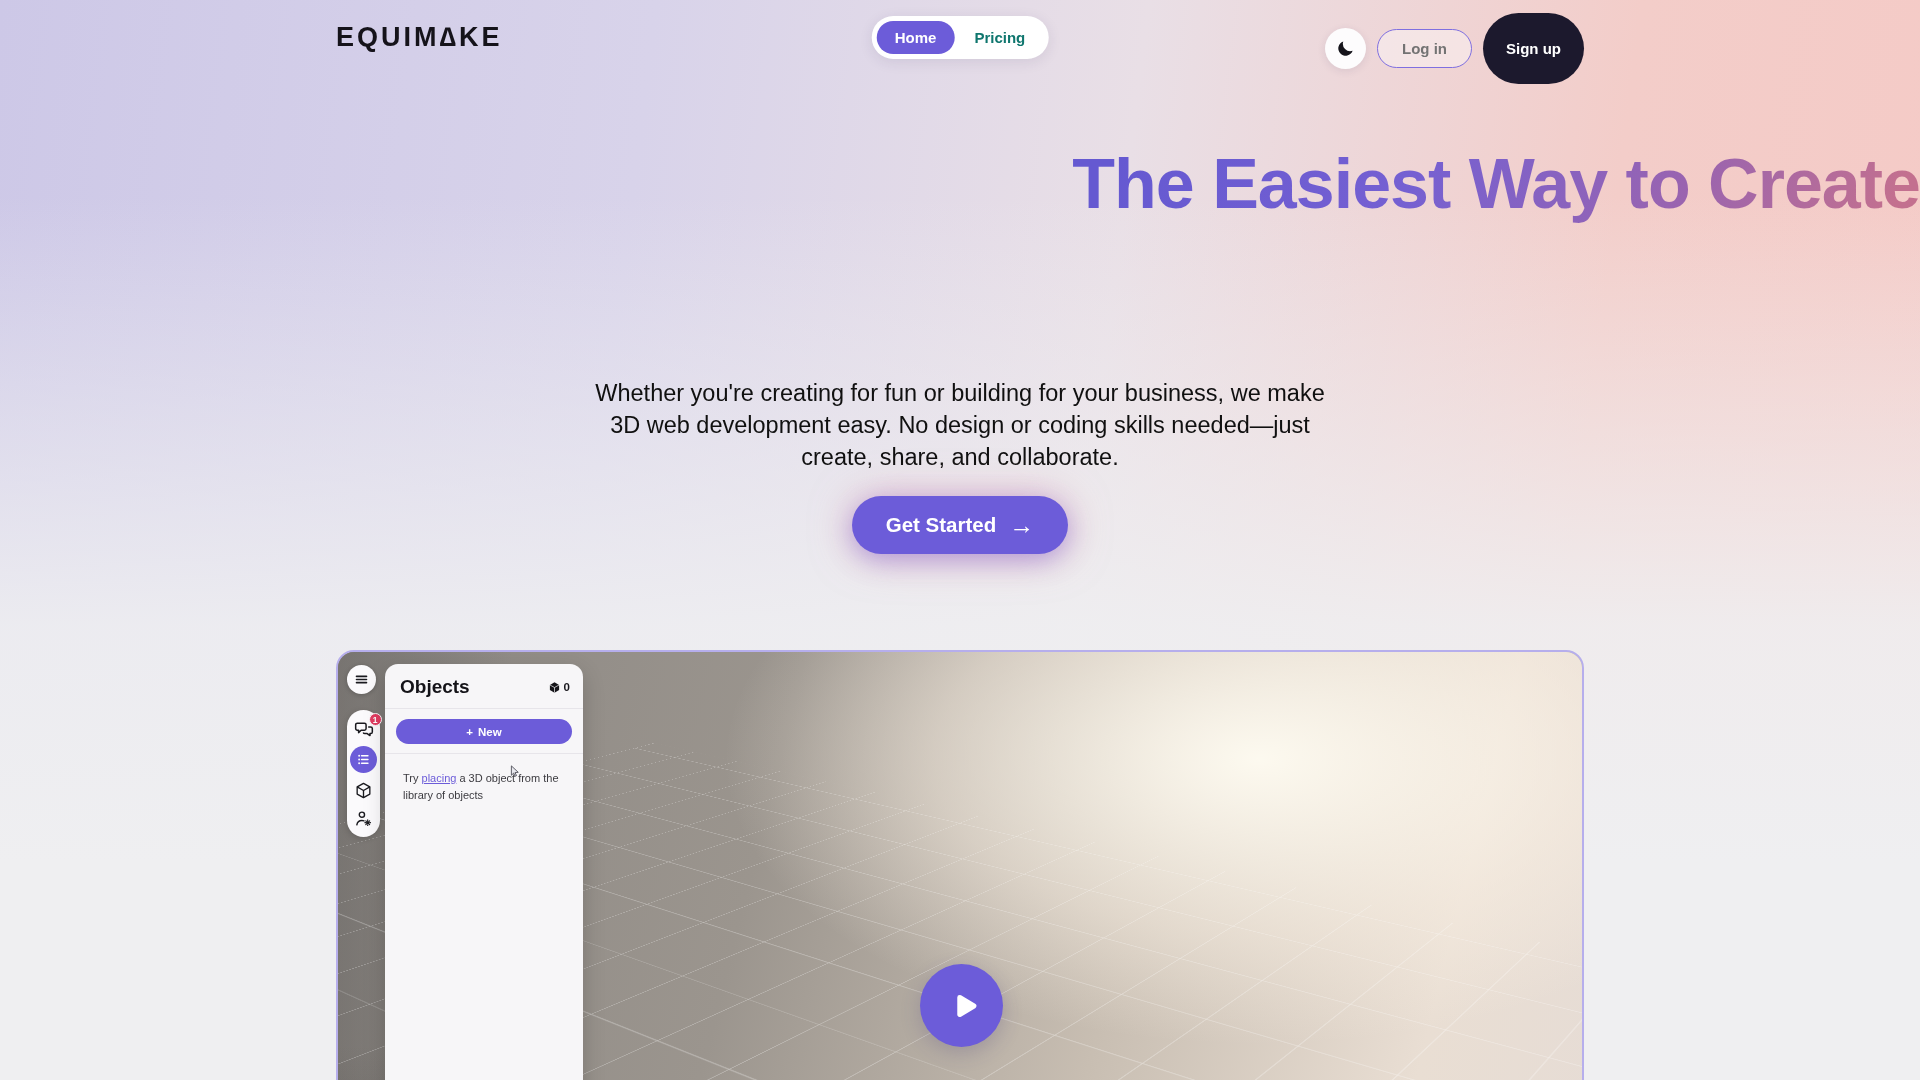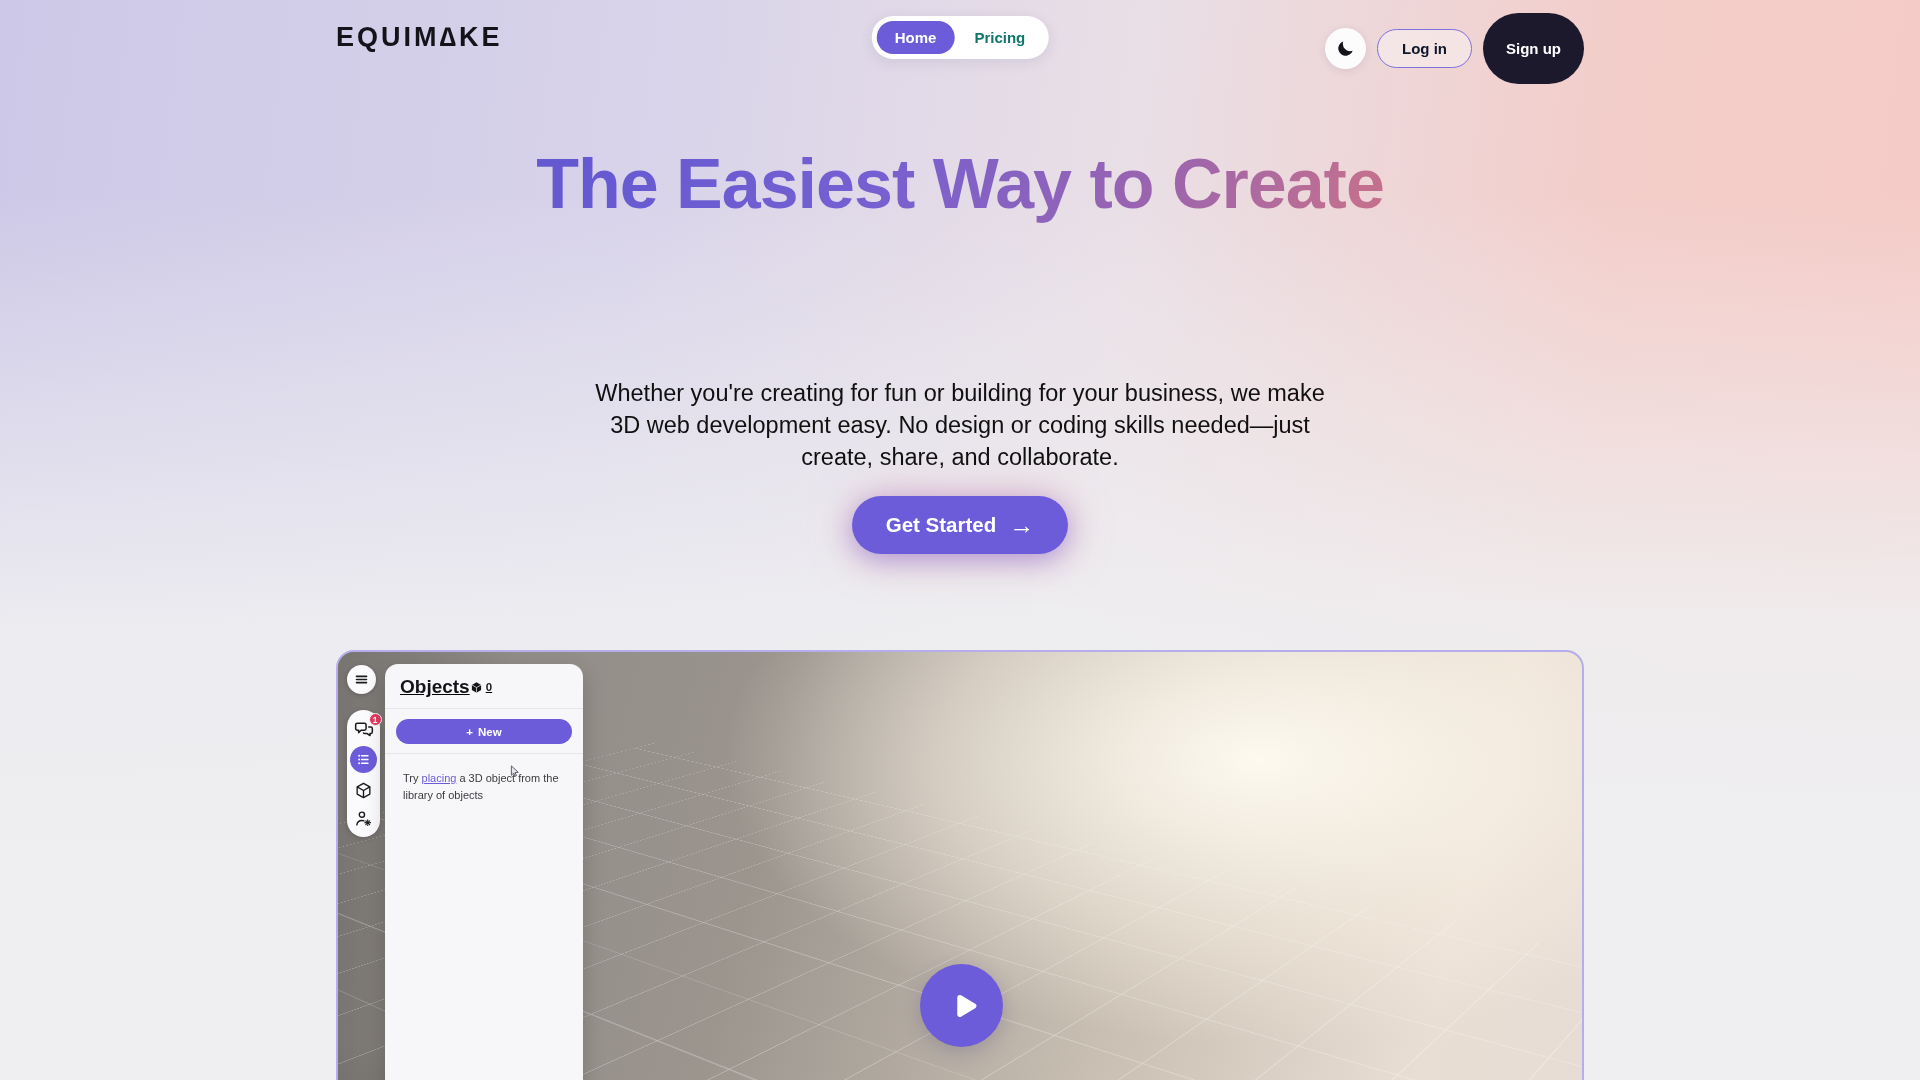--- a/index.html
+++ b/index.html
@@ -19,25 +19,25 @@
   }
 
   
   .topbar{position:absolute;left:0;top:0;width:100%;height:80px;}
   .logo{position:absolute;left:336px;top:22px;font-size:27px;font-weight:800;letter-spacing:3px;color:#15131a;cursor:pointer;}
   .nav-pill{position:absolute;left:50%;top:16px;transform:translateX(-50%);background:#ffffff;border-radius:999px;padding:5px;display:flex;gap:2px;box-shadow:0 3px 14px rgba(45,35,90,.10);}
   .nav-item{padding:8px 18px;border-radius:999px;font-size:15px;font-weight:700;color:#0f766e;cursor:pointer;}
   .nav-item.active{background:var(--accent);color:#fff;}
   .topbar-right{position:absolute;right:336px;top:13px;display:flex;align-items:center;gap:11px;}
   .theme-toggle{width:41px;height:41px;border-radius:50%;background:#fdfcfd;border:none;display:flex;align-items:center;justify-content:center;cursor:pointer;box-shadow:0 2px 8px rgba(45,35,90,.10);}
-  .btn-login{padding:10px 24px;border-radius:999px;border:1.5px solid #7f6fe0;background:rgba(255,255,255,.38);font-size:15px;font-weight:700;color:#0f172a;cursor:pointer;}
+  .btn-login{padding:10px 24px;border-radius:999px;border:1.5px solid #7f6fe0;background:rgba(255,255,255,.38);font-size:15px;font-weight:700;color:#737373;cursor:pointer;}
   .btn-signup{padding:27px 23px;border-radius:999px;border:none;background:var(--signup-bg);font-size:15px;font-weight:700;color:#ffffff;cursor:pointer;}
 
   
-  .hero-wrap{position:absolute;top:142px;left:0;width:100%;text-align:center;}
+  .hero-wrap{position:absolute;top:142px;left:0;width:100%;text-align:right;}
   .hero-title{display:inline-block;font-size:70px;line-height:1.22;font-weight:800;letter-spacing:-1px;color:#7560d2;}
   @supports ((-webkit-background-clip:text) or (background-clip:text)){
     .hero-title{
       background:linear-gradient(113deg, var(--heading-from) 6%, #7560d2 40%, #9a64af 72%, var(--heading-to) 96%);
       -webkit-background-clip:text;background-clip:text;color:transparent;
     }
   }
   .hero-sub{position:absolute;top:377px;left:0;width:100%;text-align:center;font-size:23.5px;line-height:32px;color:#101010;}
   .cta-wrap{position:absolute;top:496px;left:0;width:100%;text-align:center;}
   .cta{display:inline-flex;align-items:center;gap:13px;height:58px;padding:16px 34px;border:none;border-radius:999px;background:var(--accent);color:#fff;font-size:20.5px;font-weight:700;cursor:pointer;font-family:inherit;
@@ -66,21 +66,21 @@
   .play-btn{position:absolute;left:582px;top:312px;width:83px;height:83px;border-radius:50%;border:none;background:var(--accent);display:flex;align-items:center;justify-content:center;cursor:pointer;box-shadow:0 6px 20px rgba(60,50,120,.22);}
   .play-btn svg{margin-left:5px;}
 
   .menu-fab{position:absolute;left:9px;top:13px;width:29px;height:29px;border-radius:50%;border:none;background:#fbfafc;display:flex;align-items:center;justify-content:center;cursor:pointer;box-shadow:0 1px 5px rgba(0,0,0,.22);}
   .toolbar{position:absolute;left:9px;top:58px;width:33px;background:#fbfafc;border-radius:17px;display:flex;flex-direction:column;align-items:center;gap:6px;padding:8px 0;box-shadow:0 2px 7px rgba(0,0,0,.18);}
   .tool-btn{position:relative;width:22px;height:22px;border:none;background:none;display:flex;align-items:center;justify-content:center;cursor:pointer;padding:0;}
   .tool-btn.active{width:27px;height:27px;border-radius:50%;background:var(--accent);}
   .badge{position:absolute;top:-5px;right:-7px;min-width:13px;height:13px;padding:0 2px;border-radius:8px;background:var(--badge-red);color:#fff;font-size:8.5px;font-weight:700;display:flex;align-items:center;justify-content:center;border:1.5px solid #fbfafc;}
 
   .objects-panel{position:absolute;left:47px;top:12px;width:198px;height:560px;background:#f7f6f8;border-radius:13px;box-shadow:0 8px 22px rgba(0,0,0,.18);}
-  .panel-header{display:flex;align-items:center;padding:12px 13px 10px 15px;text-decoration:underline;}
+  .panel-header{display:flex;justify-content:space-between;align-items:center;padding:12px 13px 10px 15px;}
   .panel-title{font-size:19px;font-weight:800;color:#141318;}
   .panel-count{display:inline-flex;align-items:center;gap:3px;font-size:11.5px;font-weight:600;color:#19181d;}
   .divider{height:1px;background:#e7e5ea;}
   .new-btn{display:flex;align-items:center;justify-content:center;gap:5px;margin:10px 11px 9px;width:calc(100% - 22px);height:25px;border:none;border-radius:13px;background:var(--accent);color:#fff;font-size:11.5px;font-weight:700;cursor:pointer;font-family:inherit;}
   .hint{margin:16px auto 0;width:162px;font-size:11px;line-height:1.55;color:#3c3b40;}
   .hint-link{color:var(--link-purple);text-decoration:underline;cursor:pointer;}
   .cursor-icon{position:absolute;left:169px;top:112px;pointer-events:none;}
 </style>
 </head>
 <body>

